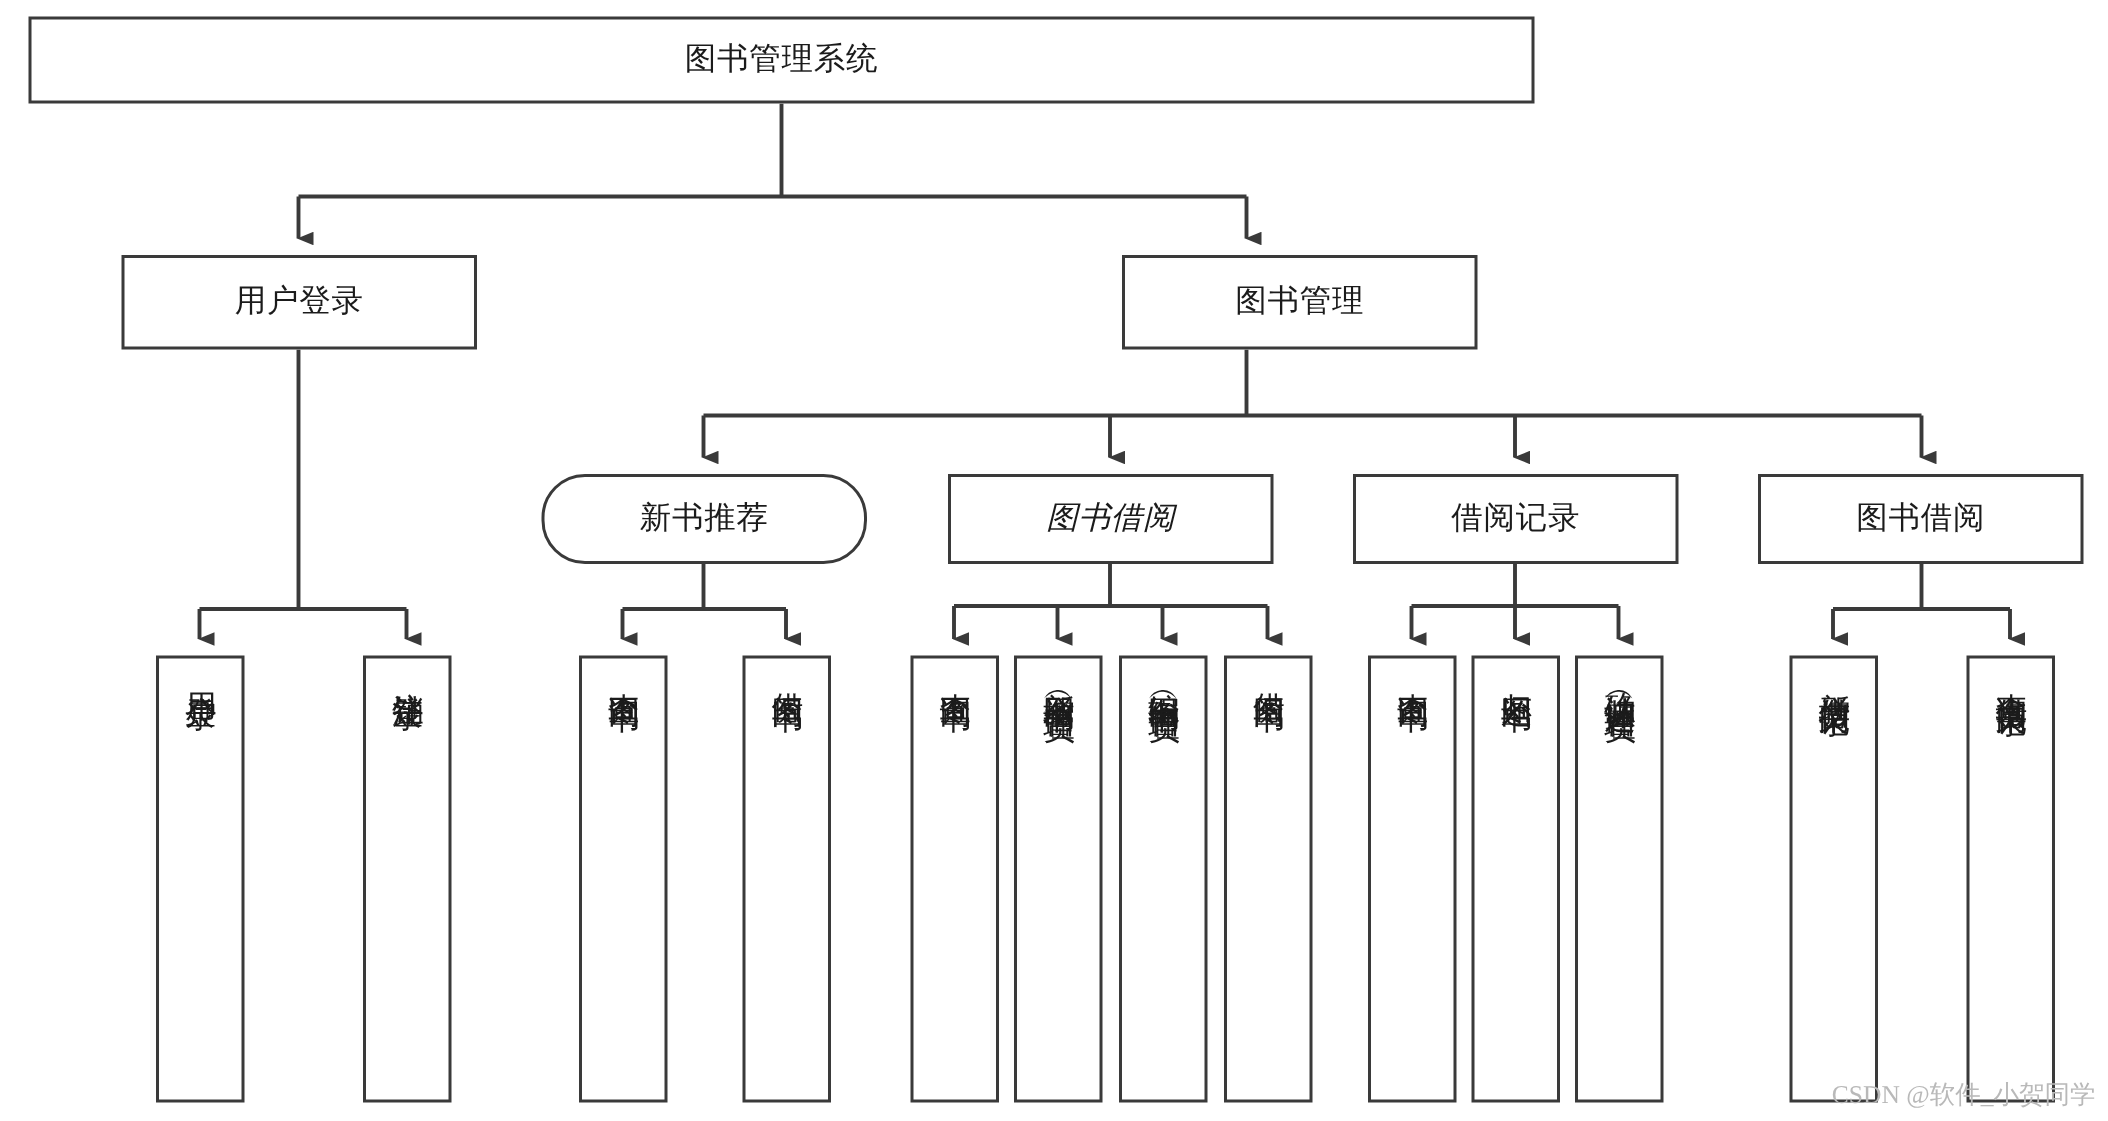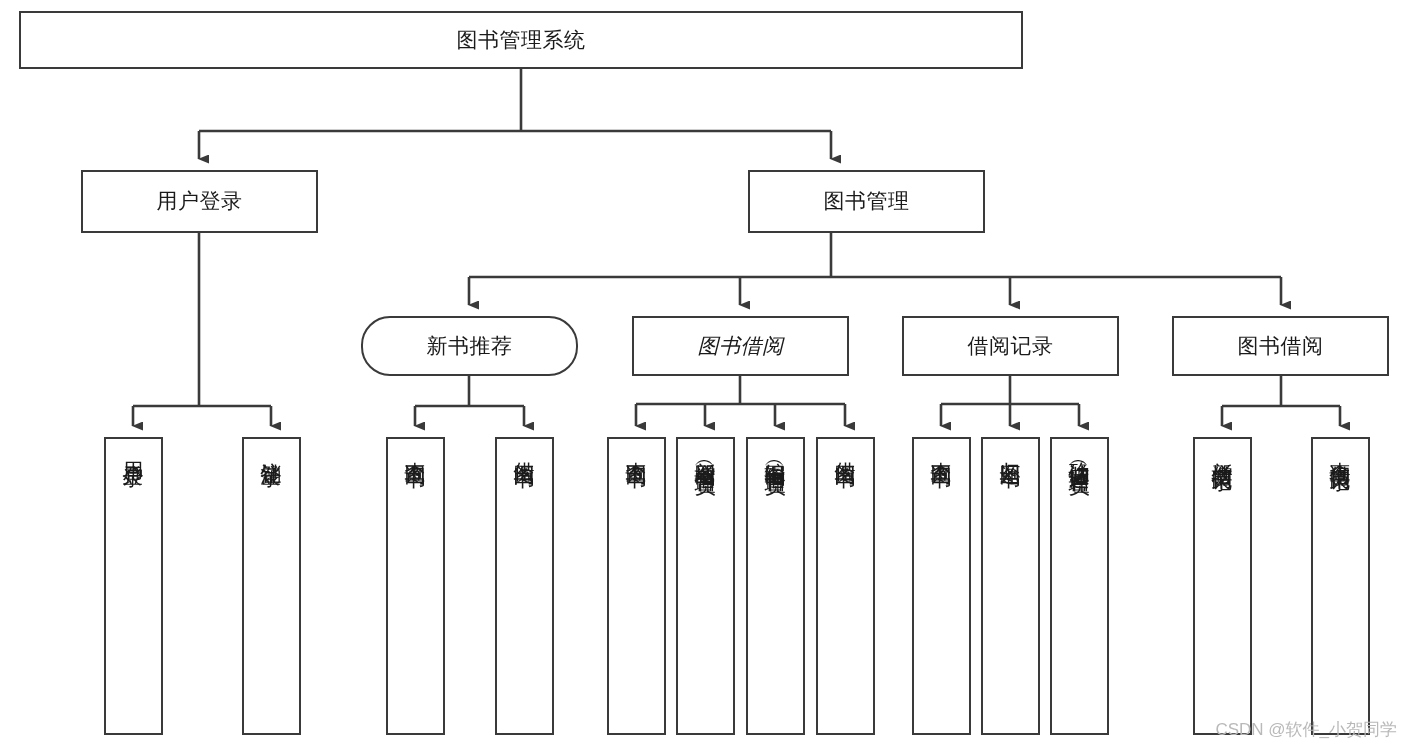--- a/index.html
+++ b/index.html
@@ -59,21 +59,21 @@
     letter-spacing: 2px;
   }
   .watermark {
     position: absolute;
     right: 8px;
     bottom: 6px;
     font-size: 17px;
     color: #b9b9b9;
     z-index: 6;
     white-space: nowrap;
-    font-family: Liberation Sans, sans-serif;
+    font-family: Liberation Serif, serif;
   }
 </style>
 </head>
 <body>
 
 <div id="canvas">
 
   <svg id="wires" viewBox="0 0 1405 747" width="1405" height="747">
     <defs>
       <marker id="arrowhead" markerWidth="9" markerHeight="11" refX="4.5" refY="10" orient="auto" markerUnits="userSpaceOnUse">

